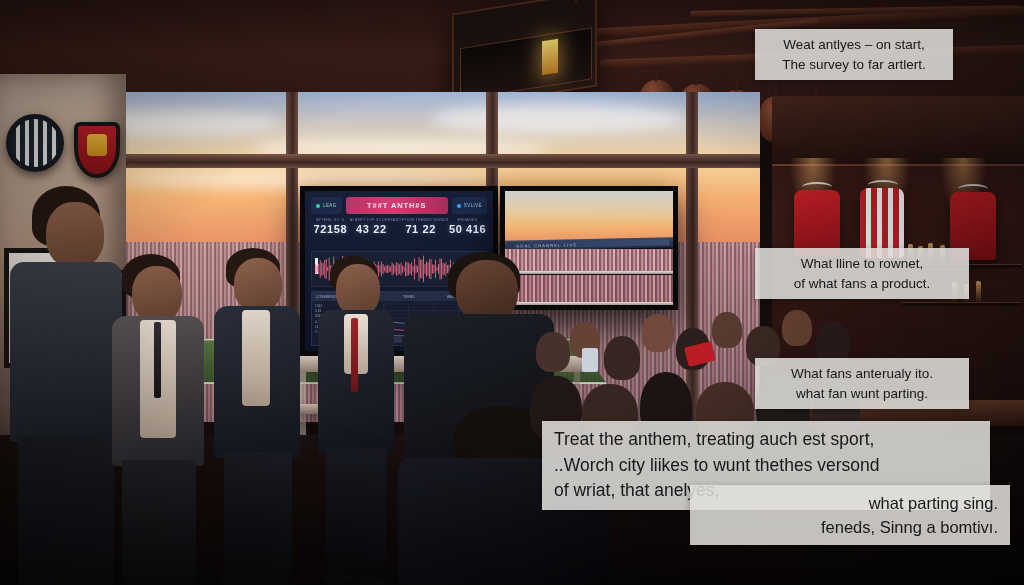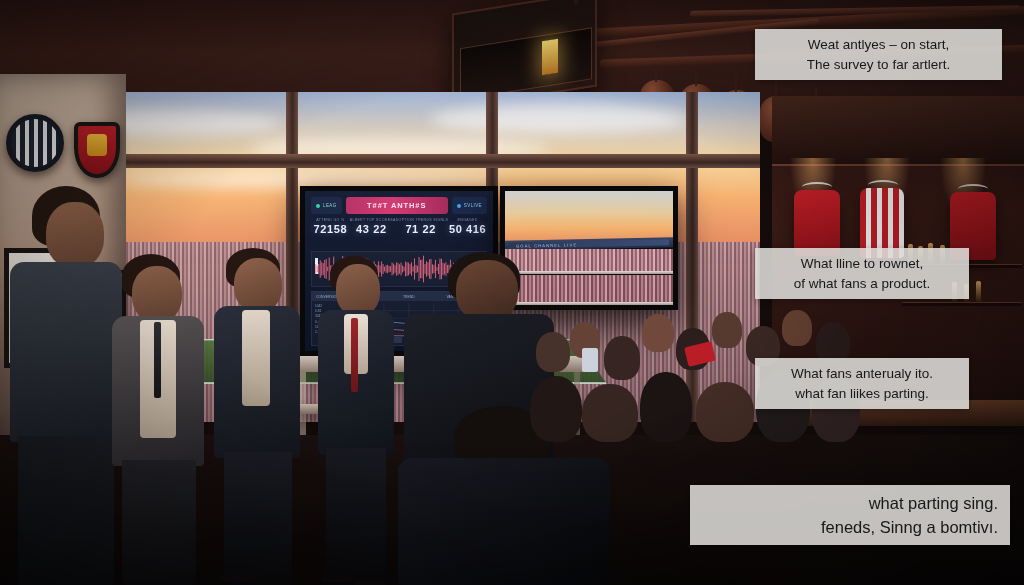--- a/index.html
+++ b/index.html
@@ -385,21 +385,21 @@
   .caption {
     position:absolute;
     background:rgba(222,221,218,.88);
     color:#17181a;
     font-family:"Liberation Sans", sans-serif;
     line-height:1.46;
     padding:6px 12px;
     white-space:pre-line;
     box-shadow:0 2px 7px rgba(0,0,0,.3);
   }
-  #caption-top     { left:755px; top:29px;  width:247px; font-size:13.5px; text-align:center; }
+  #caption-top     { left:755px; top:29px;  width:198px; font-size:13.5px; text-align:center; }
   #caption-mid     { left:755px; top:248px; width:214px; font-size:13.5px; text-align:center; }
   #caption-low     { left:755px; top:358px; width:214px; font-size:13.5px; text-align:center; }
   #caption-main    { left:542px; top:421px; width:448px; font-size:17.5px; }
   #caption-tail    { left:690px; top:485px; width:320px; font-size:16.5px; text-align:right;
                      background:rgba(226,224,220,.86); }
 </style>
 </head>
 <body>
 
 <div id="stage">
@@ -789,17 +789,20 @@
   </div>
 
   <div class="warm-grade"></div>
   <div class="vignette"></div>
 
   <div class="caption" id="caption-top">Weat antlyes – on start,
 The survey to far artlert.</div>
   <div class="caption" id="caption-mid">What lline to rownet,
 of what fans a product.</div>
   <div class="caption" id="caption-low">What fans anterualy ito.
-what fan liikes parting.</div>
+what fan wunt parting.</div>
+  <div class="caption" id="caption-main">Treat the anthem, treating auch est sport,
+..Worch city liikes to wunt thethes versond
+of wriat, that anelyes,</div>
   <div class="caption" id="caption-tail">what parting sing.
 feneds, Sinng a bomtivı.</div>
 
 </div>
 
 </body></html>

